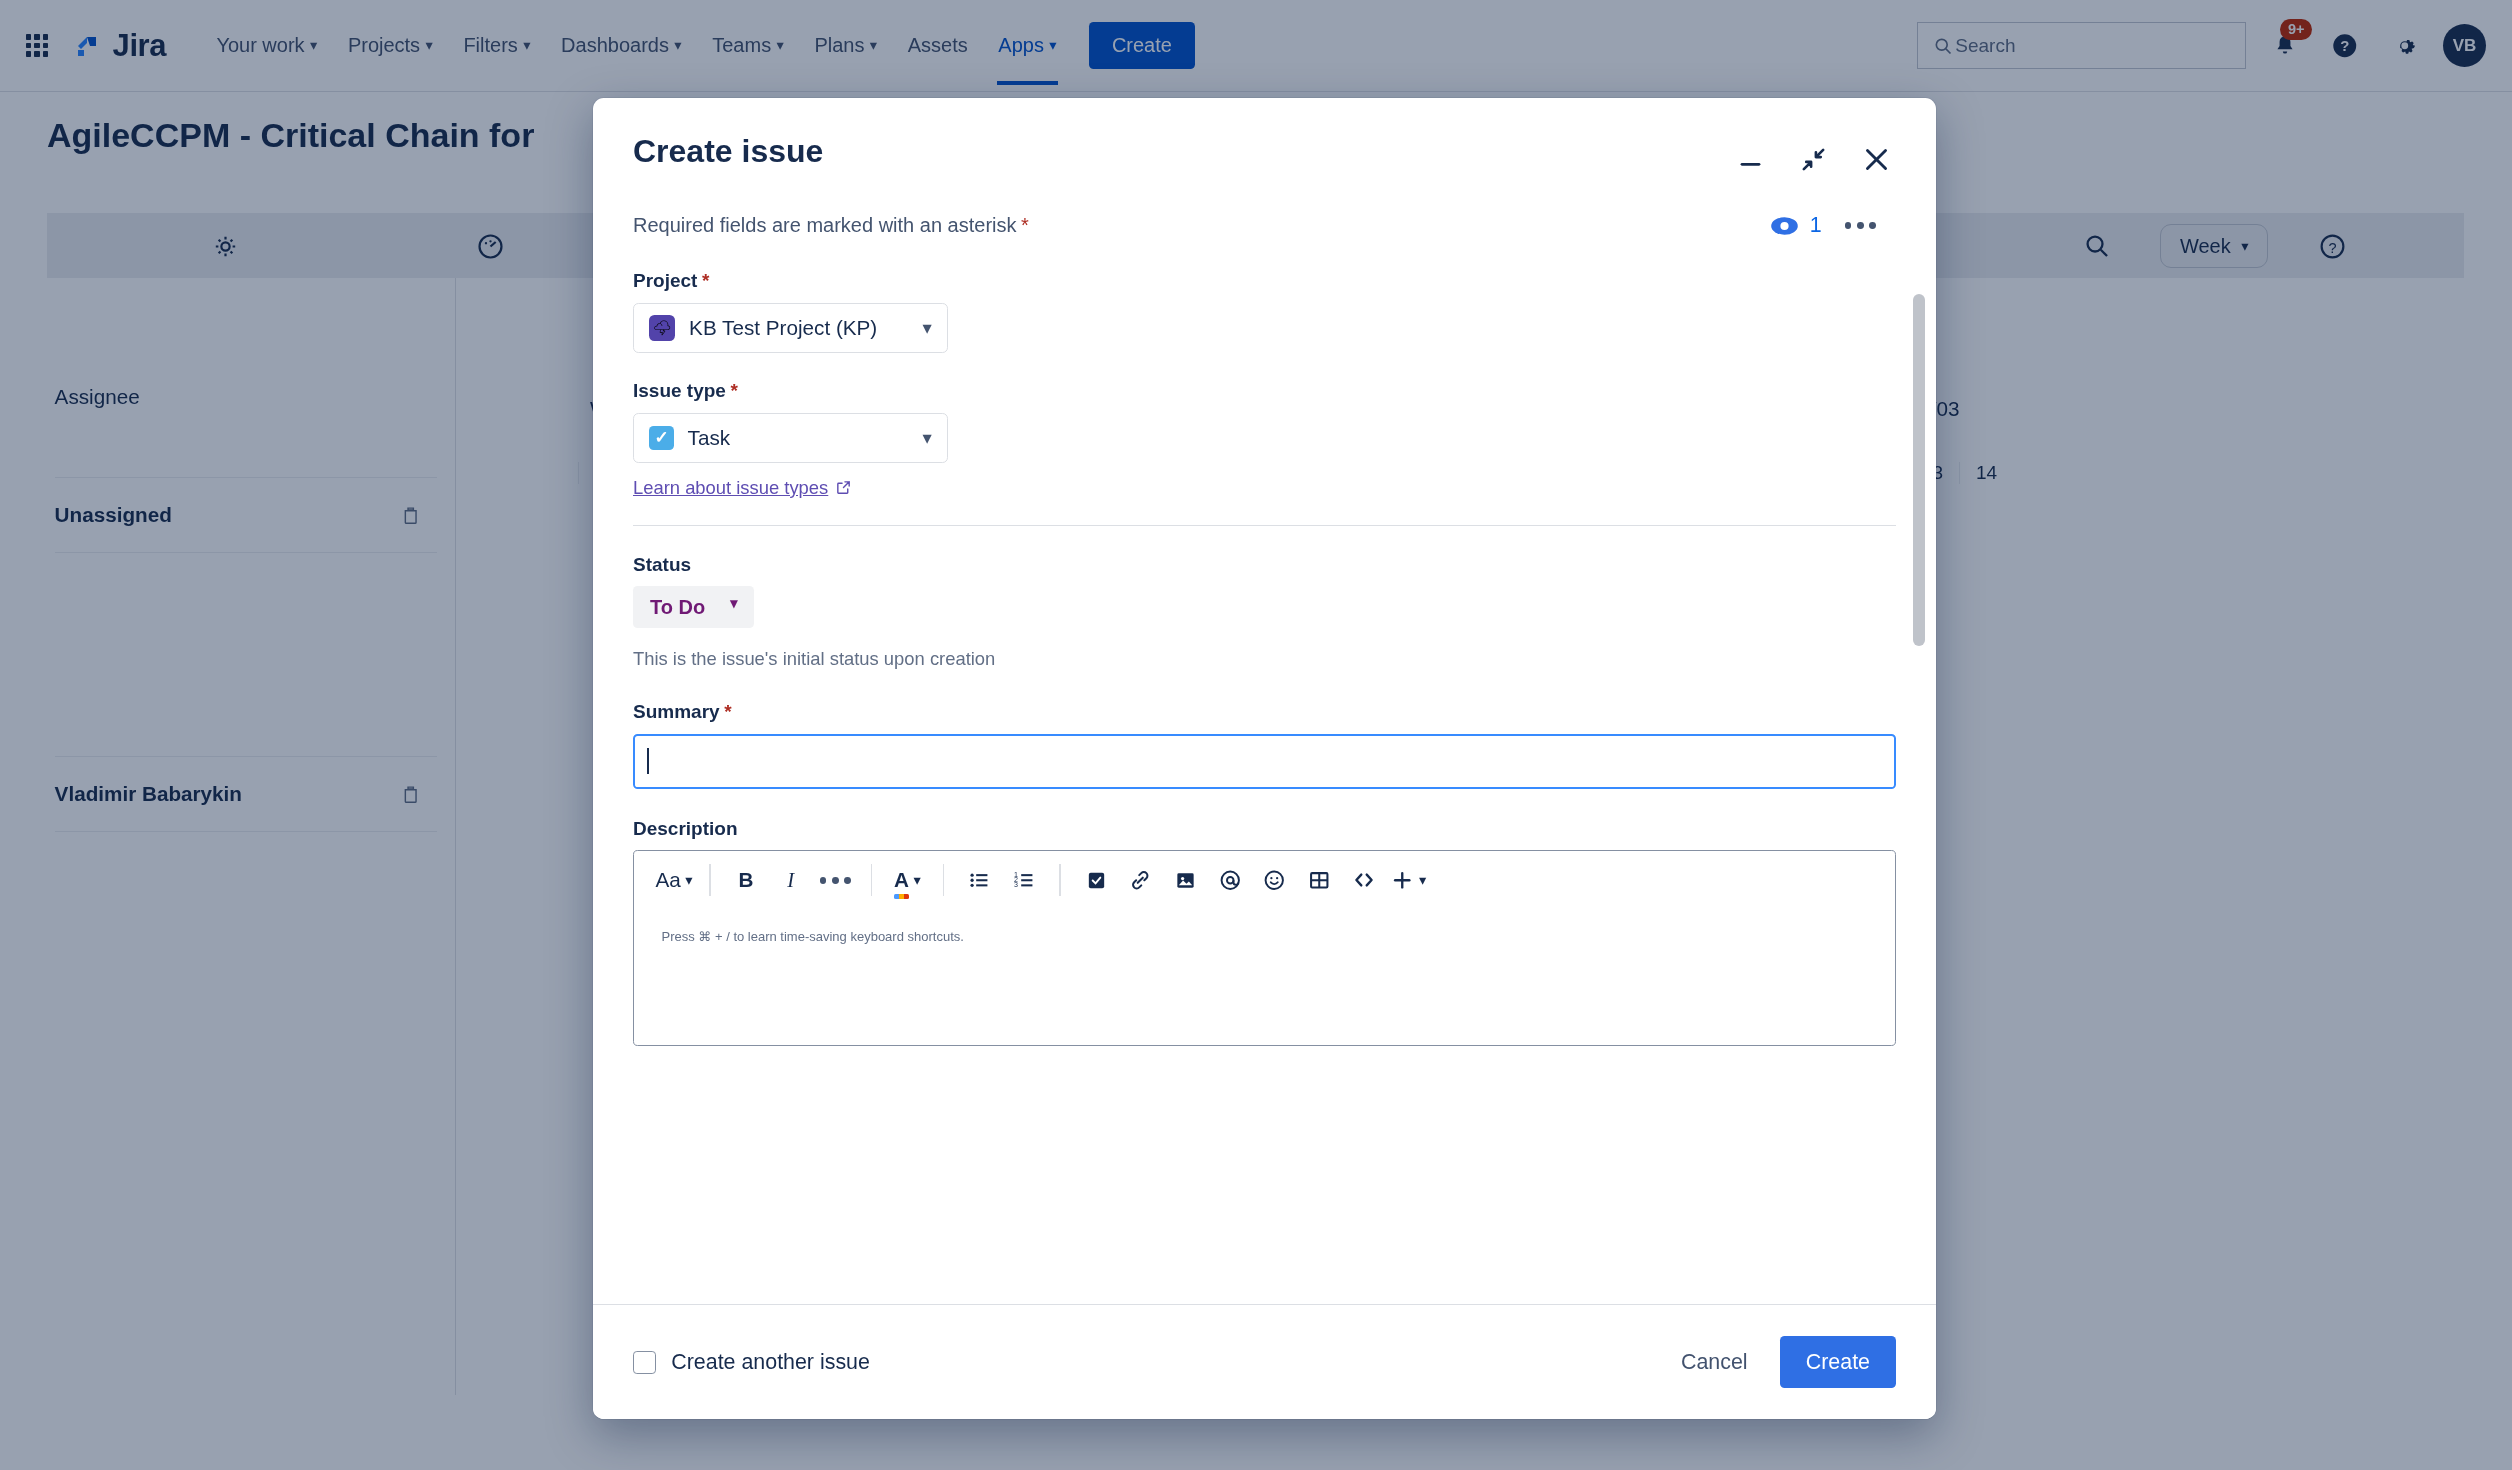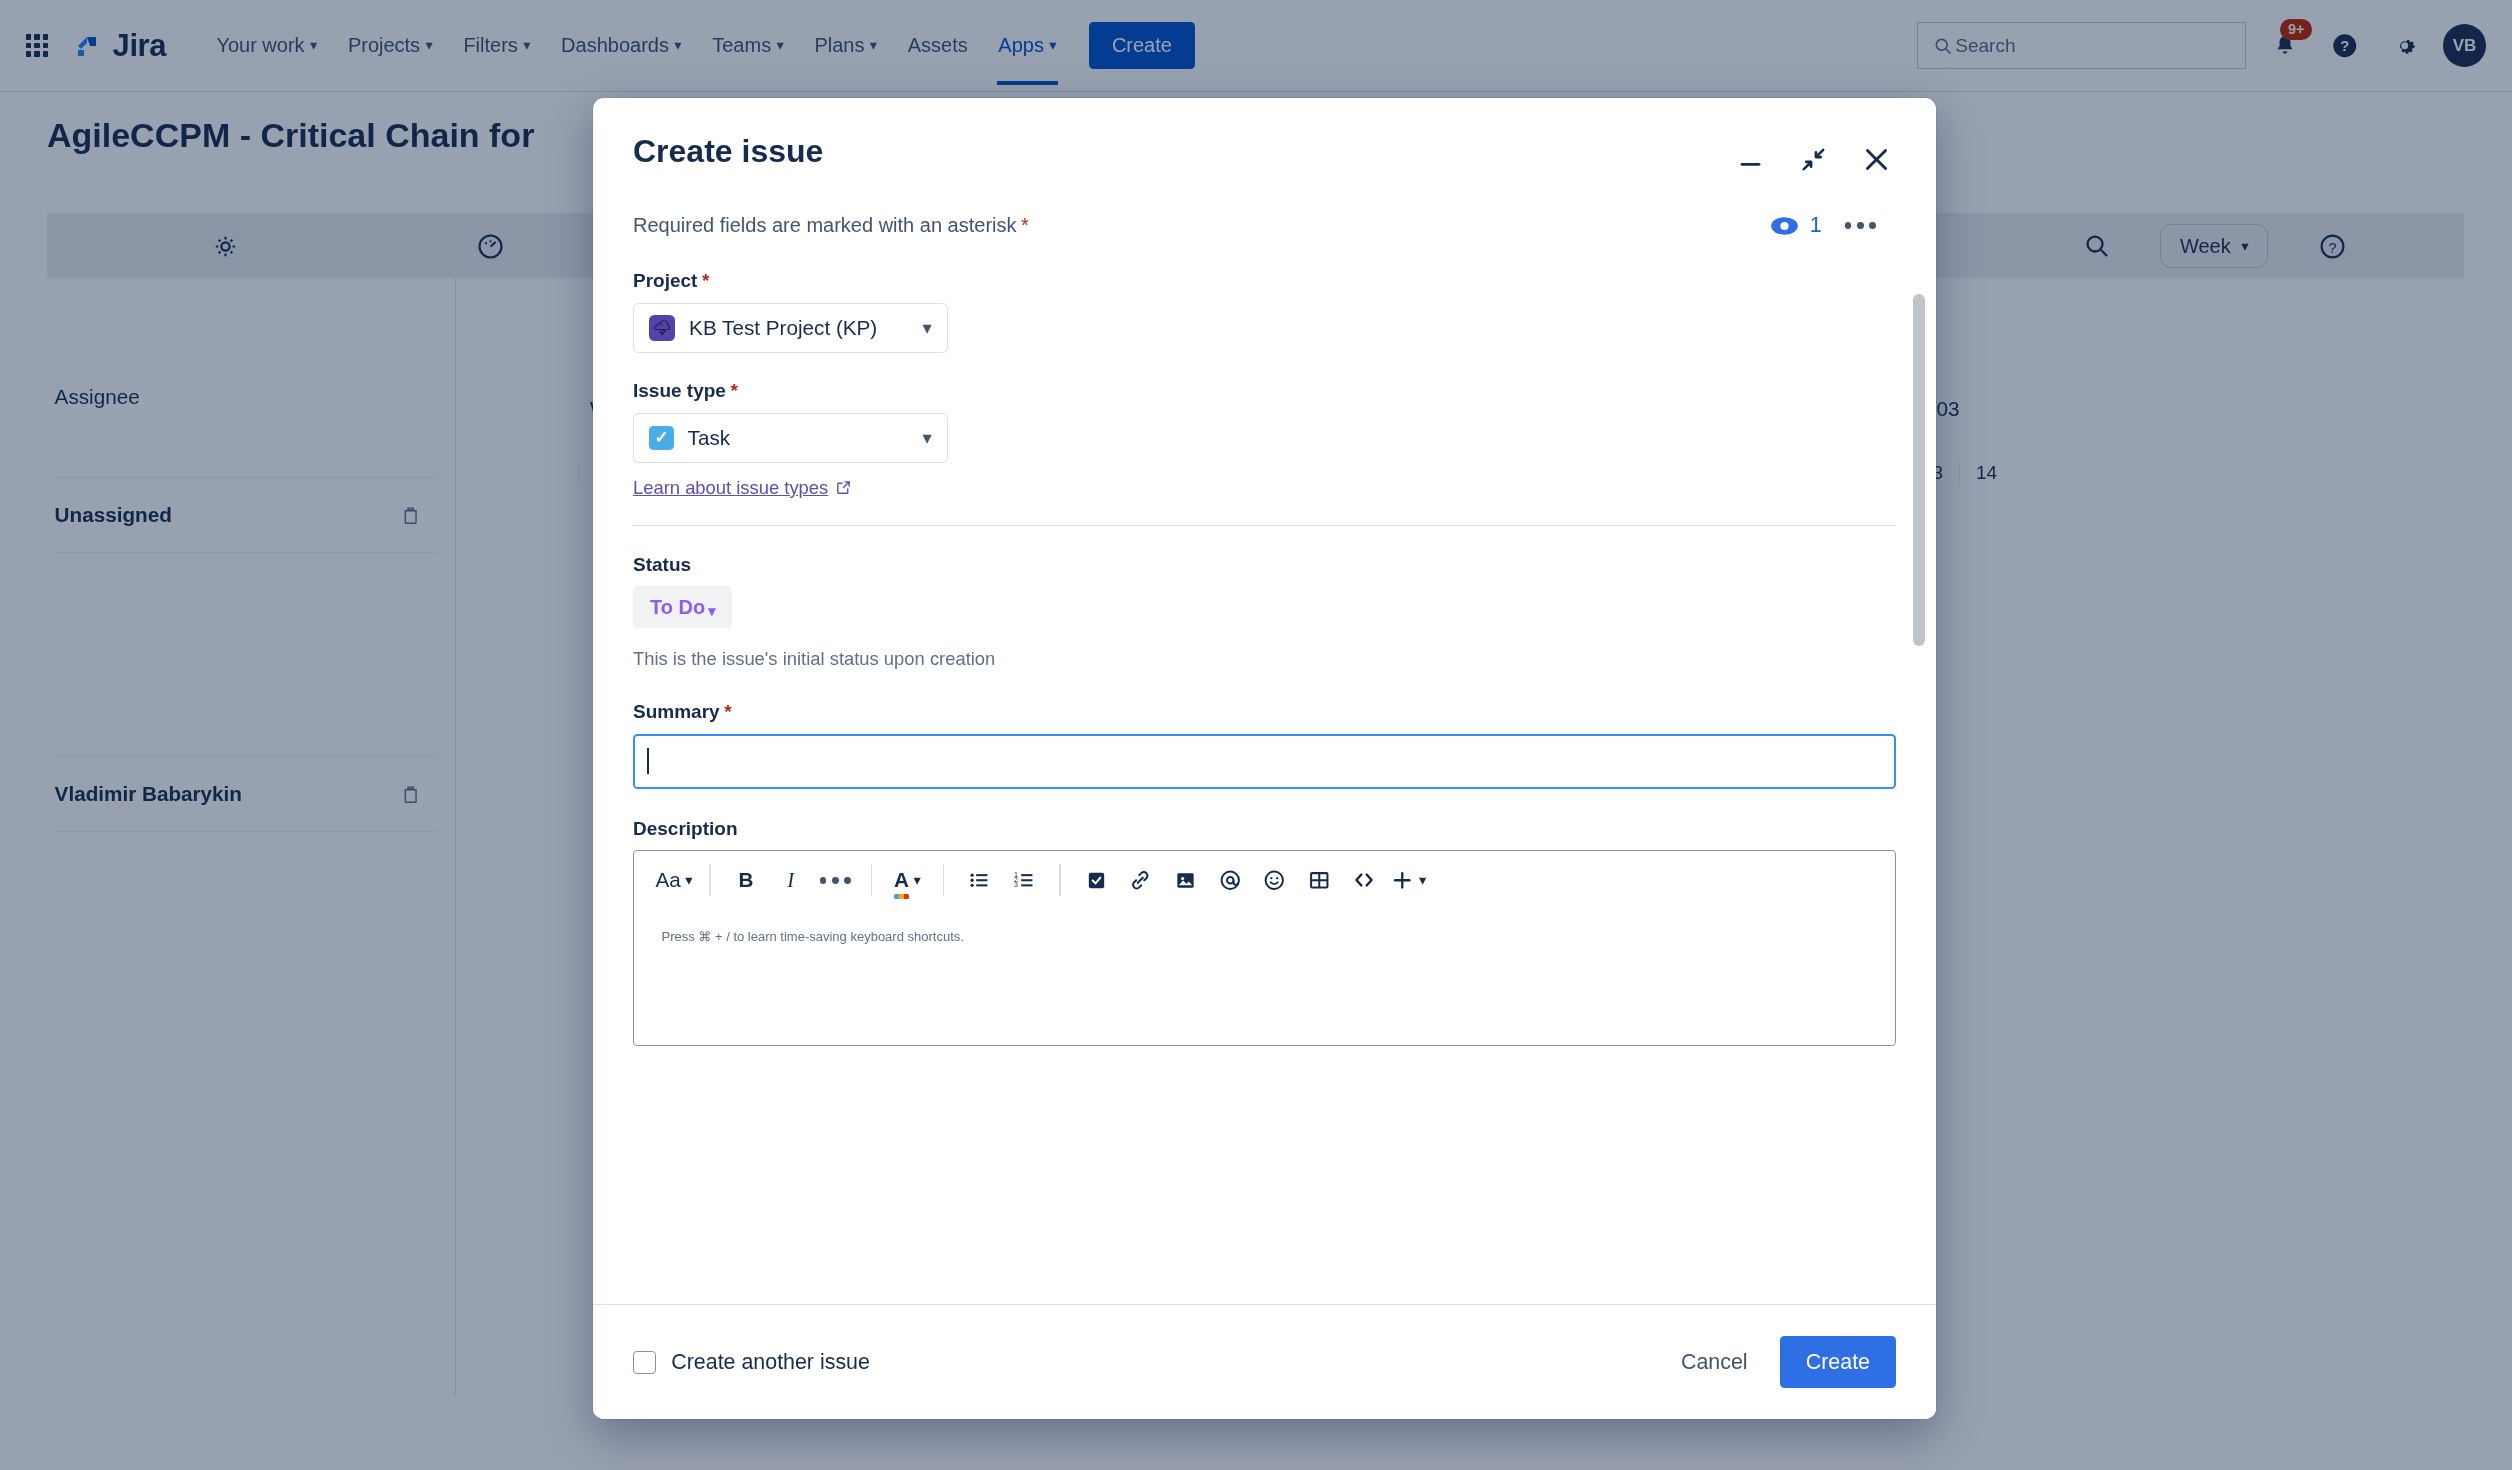--- a/index.html
+++ b/index.html
@@ -122,22 +122,22 @@
   }
   .select-ctl .val { font-size: 20.7px; color: #172b4d; flex: 1; }
   .select-ctl .chev { font-size: 18.4px; color: #44546f; }
   .proj-ico { width: 26px; height: 26px; border-radius: 5.4px; background: #5243aa; display: flex; align-items: center; justify-content: center; font-size: 15.3px; }
   .task-ico { width: 24.5px; height: 24.5px; border-radius: 4.6px; background: #4bade8; display: flex; align-items: center; justify-content: center; color: #fff; font-size: 17px; font-weight: 700; }
   .learn-link { font-size: 18.4px; color: #5e4db2; text-decoration: underline; display: inline-flex; align-items: center; gap: 6.9px; margin-top: 13.8px; }
 
   .divider { height: 1.5px; background: #dcdfe4; margin: 26px 0 0 0; }
 
   .status-pill {
-    display: inline-flex; align-items: flex-end; gap: 3px; background: #f1f2f4;
-    border-radius: 4.6px; padding: 9.2px 17px; font-size: 20px; font-weight: 700; color: #8b5cf6;
+    display: inline-flex; align-items: flex-start; gap: 25px; background: #f1f2f4;
+    border-radius: 4.6px; padding: 9.2px 17px; font-size: 20px; font-weight: 700; color: #701a75;
   }
   .help-text { font-size: 18.4px; color: #626f86; margin-top: 20px; }
 
   .summary-input {
     width: 100%; height: 55px; border: 2.3px solid #388bff; border-radius: 4.6px; background: #fff;
     display: flex; align-items: center; padding: 0 12.2px;
   }
   .caret-bar { width: 1.5px; height: 26px; background: #172b4d; animation: blink 1s step-end infinite; }
   @keyframes blink { 50% { opacity: 0; } }
 

